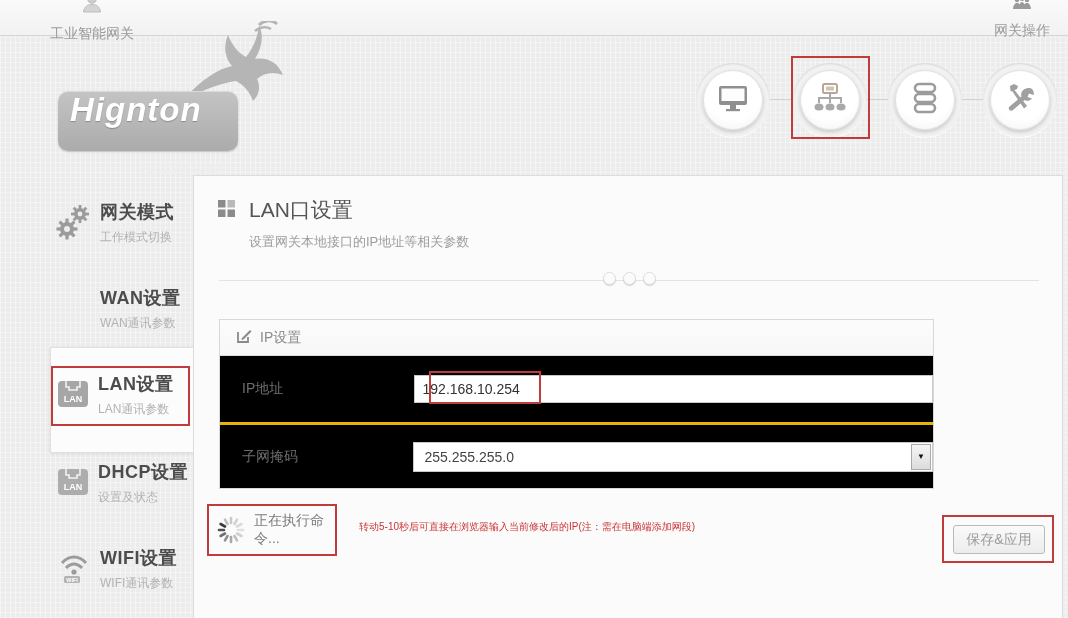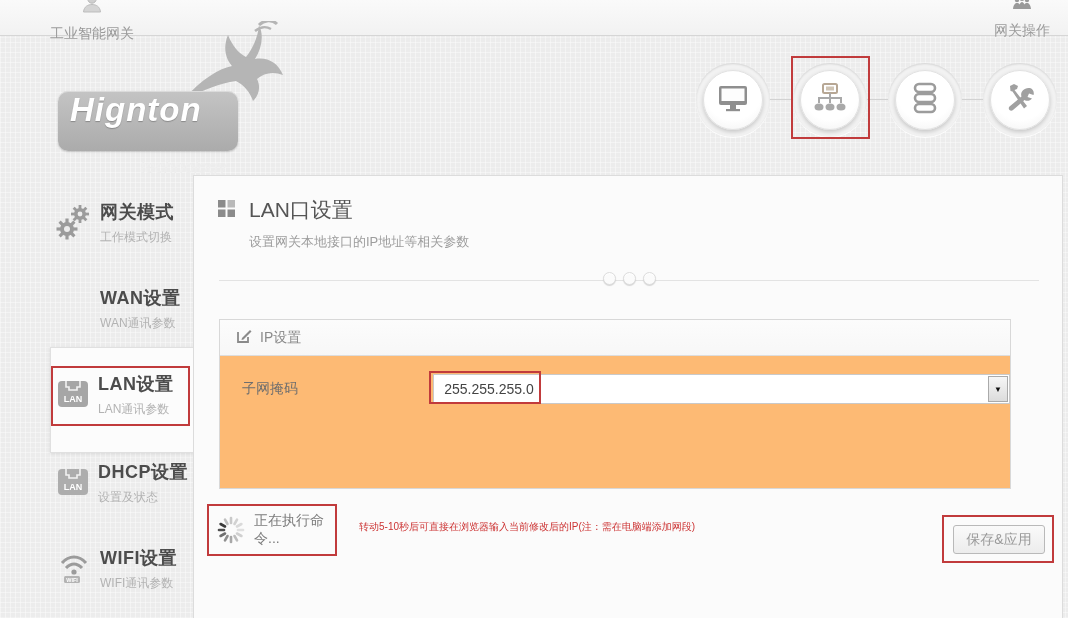--- a/index.html
+++ b/index.html
@@ -66,22 +66,22 @@
   .main-head { position:absolute; left:24px; top:20px; display:flex; gap:14px; }
   .main-title { font-size:21px; color:#555; }
   .main-sub { font-size:13px; color:#9d9d9d; margin-top:9px; }
   .divider { position:absolute; left:25px; top:104px; width:820px; height:1px; background:#e3e3e3; }
   .dots { position:absolute; left:0; top:96px; width:870px; display:flex; justify-content:center; gap:7px; }
   .dot {
     width:13px; height:13px; border-radius:50%; background:#fbfbfb;
     border:1px solid #ddd; box-shadow:0 1px 1px rgba(0,0,0,.15), inset 0 1px 0 #fff; cursor:pointer;
   }
   .panel {
-    position:absolute; left:25px; top:143px; width:792px; height:170px;
-    background:#fdba74; border:1px solid #d8d8d8;
+    position:absolute; left:25px; top:143px; width:715px; height:170px;
+    background:#000000; border:1px solid #d8d8d8;
   }
   .panel-head {
     height:36px; border-bottom:1px solid #ddd; display:flex; align-items:center;
     gap:8px; padding-left:16px; color:#8a8a8a; font-size:14px;
     background:linear-gradient(#fcfcfc,#f7f7f7);
   }
   .prow { position:relative; height:66px; display:flex; align-items:center; padding-left:22px; }
   .prow + .prow { border-top:3px solid #eab308; }
   .plabel { width:195px; font-size:14px; color:#6e6e6e; }
   .pinput {
@@ -344,20 +344,24 @@
       <div class="panel-head">
         <span>
           <svg width="16" height="16" viewBox="0 0 16 16">
               <path d="M2,4 V14 H12 V9" fill="none" stroke="#8a8a8a" stroke-width="1.8"></path>
               <path d="M6,10 L14,2 L15.5,3.5 L7.5,11.5 L5.5,12 Z" fill="#8a8a8a"></path>
             </svg>
         </span>
         <span>IP设置</span>
       </div>
 
+      <div class="prow">
+        <span class="plabel">IP地址</span>
+        <input class="pinput" type="text" value="192.168.10.254" style="">
+      </div>
 
       <div class="prow">
         <span class="plabel">子网掩码</span>
         <div class="pselect">
           <span>255.255.255.0</span>
           <span class="sel-btn">▼</span>
         </div>
       </div>
     </div>
 

